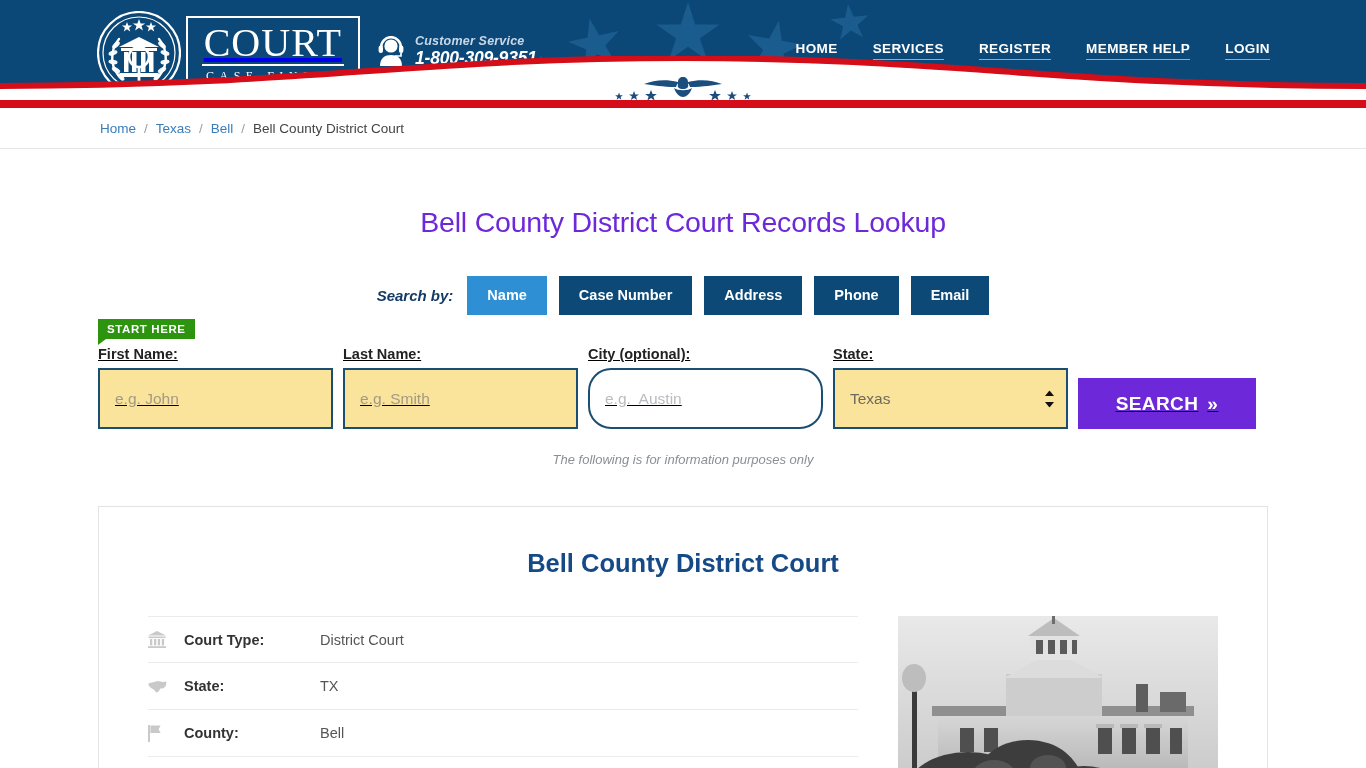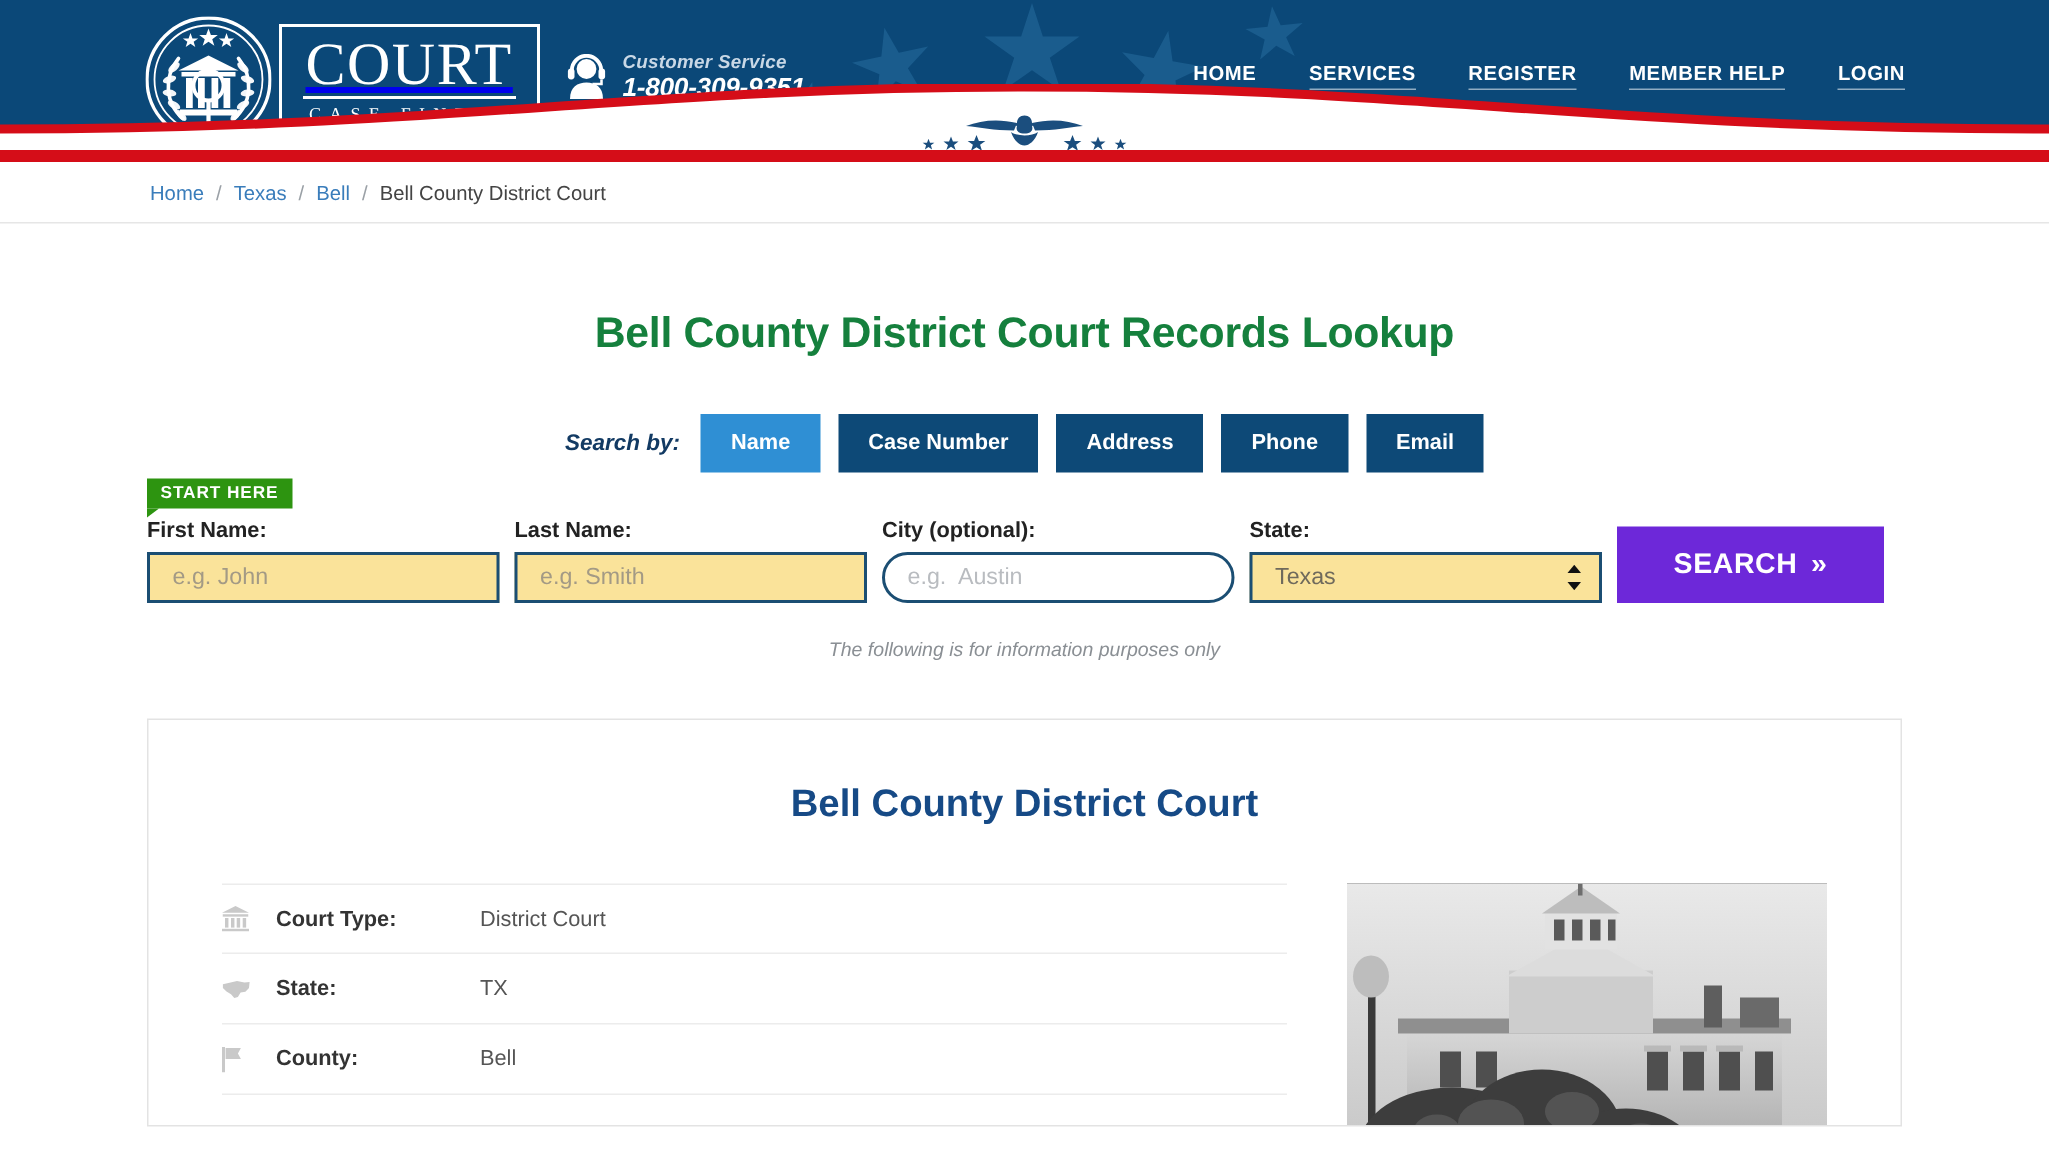--- a/index.html
+++ b/index.html
@@ -97,23 +97,23 @@
     font-size: 13.5px;
     background: #fff;
   }
   .crumbs a { color: #3a7dbb; text-decoration: none; }
   .crumbs .sep { color: #9aa0a6; margin: 0 8px; }
   .crumbs .cur { color: #444; }
 
   
   .page-title {
     text-align: center;
-    color: #15803d;
+    color: #6d28d9;
     font-size: 28.5px;
-    font-weight: bold;
+    font-weight: normal;
     margin-top: 57px;
     letter-spacing: -.2px;
   }
 
   .searchby-row {
     display: flex; align-items: center; justify-content: center;
     gap: 12px; margin-top: 37px;
   }
   .searchby-label {
     color: #123a63; font-size: 15px; font-weight: bold; font-style: italic;
@@ -138,28 +138,29 @@
   }
   .start-here::after {
     content: ""; position: absolute; left: 0; top: 100%;
     border-left: 8px solid #2d9410;
     border-bottom: 6px solid transparent;
   }
 
   .fields {
     display: flex; align-items: flex-end; gap: 10px;
     padding-top: 31px;
+    text-decoration: underline;
   }
   .fld { display: flex; flex-direction: column; }
   .fld label {
     font-size: 14.5px; font-weight: bold; color: #222;
     margin-bottom: 6px;
   }
   .inp {
-    height: 34px;
+    height: 61px;
     border: 2px solid #1b4e73;
     background: #fae39a;
     font-size: 15.5px;
     color: #6f6a5c;
     padding: 0 15px;
     font-family: "Liberation Sans", sans-serif;
     outline: none;
   }
   .inp::placeholder { color: #a39a85; }
   .inp.white { background: #ffffff; }

